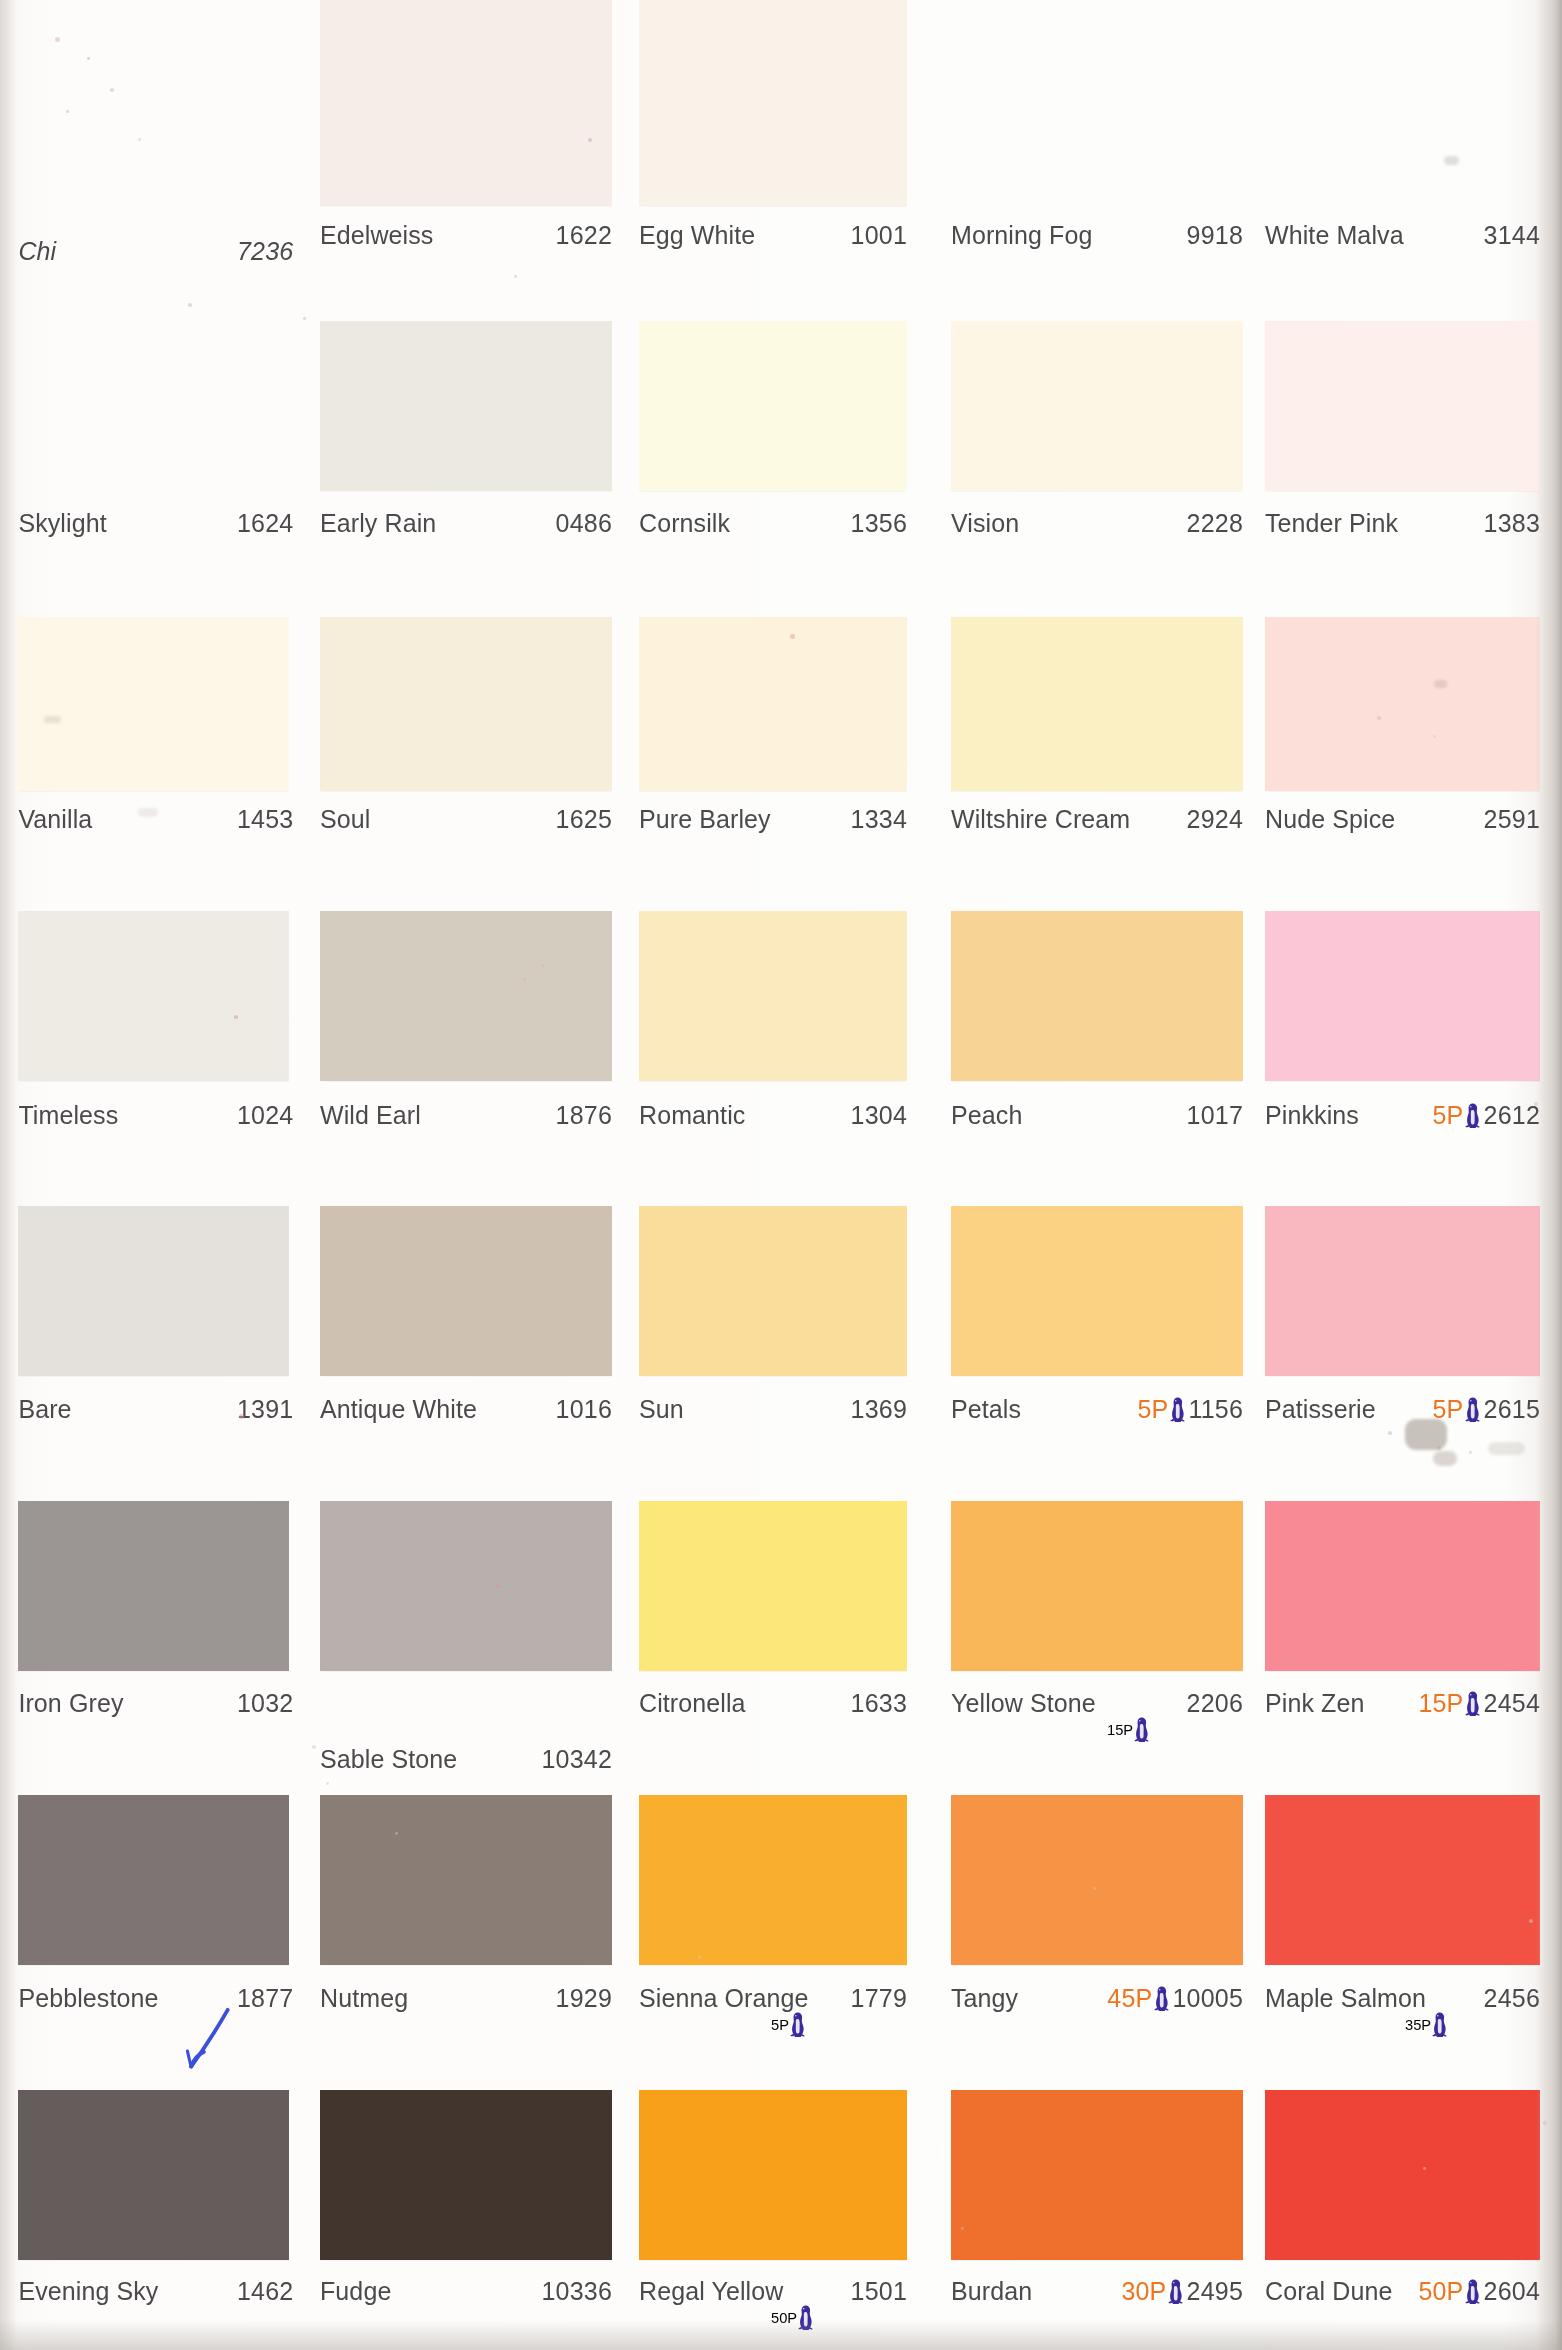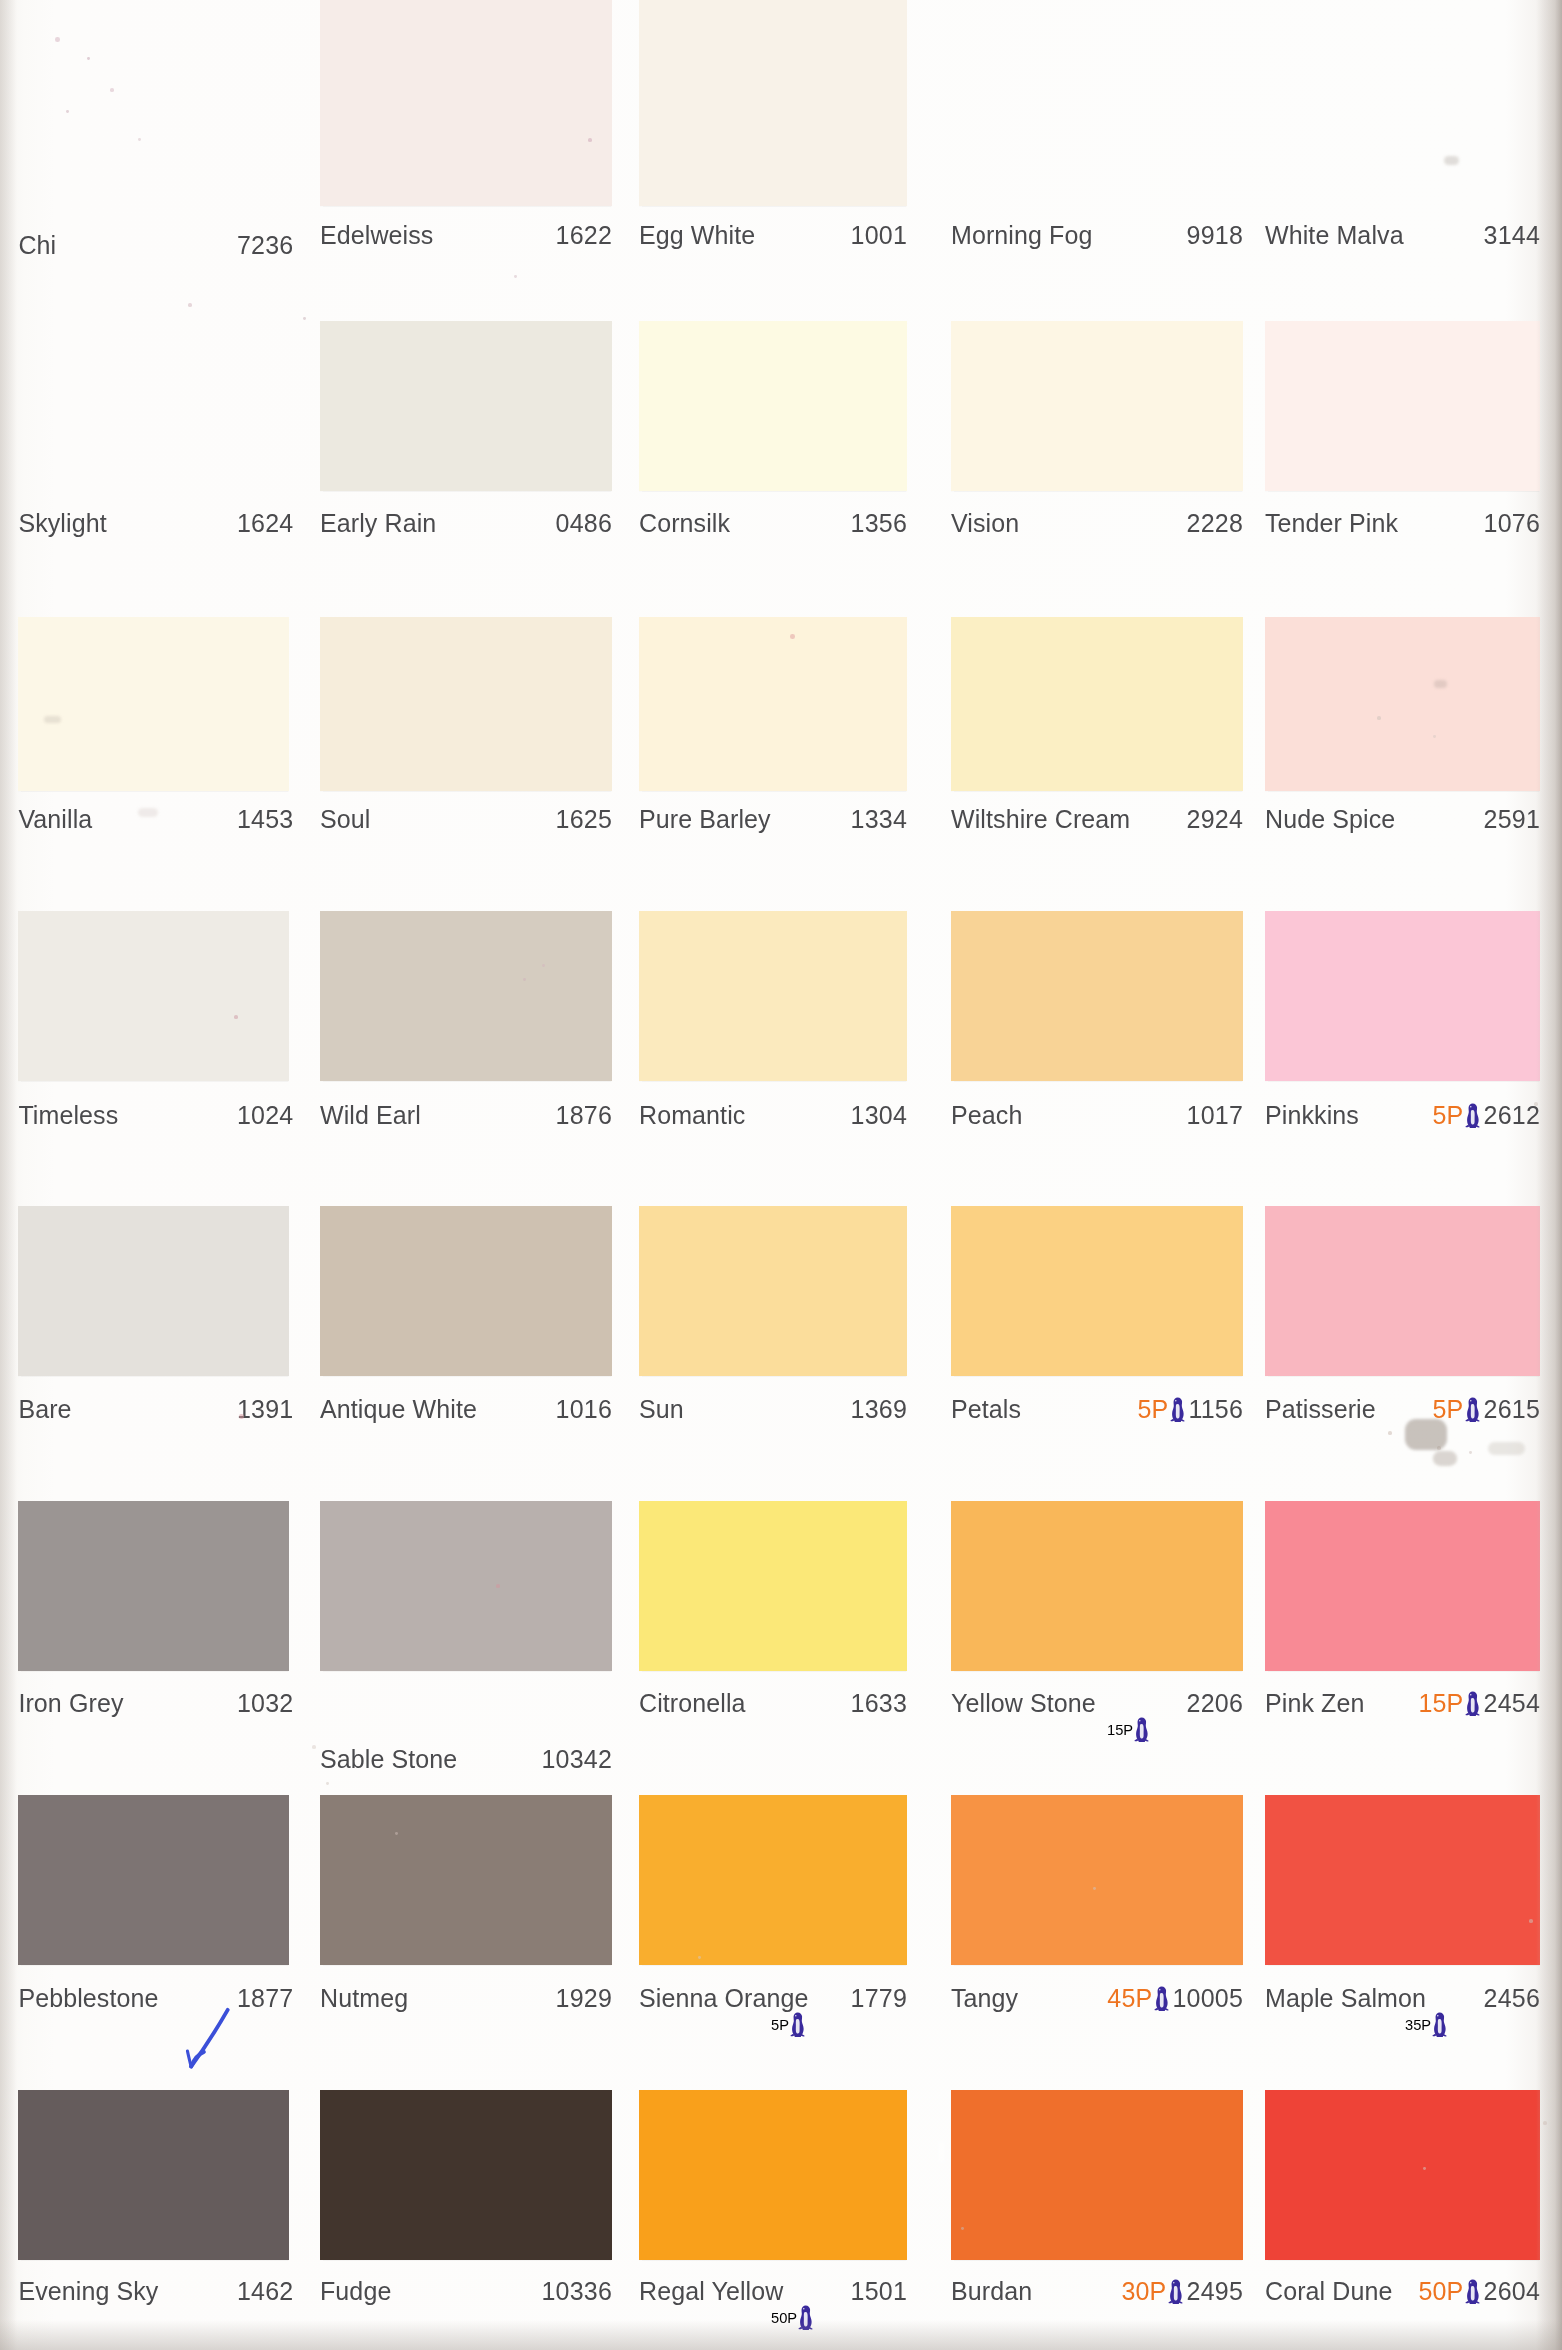--- a/index.html
+++ b/index.html
@@ -109,21 +109,21 @@
   
   .fleck{ position:absolute; border-radius:50%; pointer-events:none; }
   .smudge{ position:absolute; pointer-events:none; border-radius:40%; }
 </style>
 </head>
 <body>
 
 <div id="sheet"></div>
 <div id="grid">
     <div class="swatch none" style="left: 18.4px; top: -5.5px; width: 271px; height: 211px; position: absolute; background: transparent; box-shadow: none;"></div>
-    <div class="label" style="left: 18.4px; top: 230px; width: 275px;">
+    <div class="label" style="left: 18.4px; top: 236px; width: 275px; font-style: italic;">
       <span class="cname">Chi</span>
       <span class="spacer"></span>
       <span class="ccode">7236</span>
     </div>
     <div class="swatch" style="left: 320px; top: -5.5px; width: 292px; height: 211px; position: absolute; background: rgb(246, 236, 232);"></div>
     <div class="label" style="left: 320px; top: 220px; width: 292px; gap: 36px;">
       <span class="cname">Edelweiss</span>
       <span class="spacer"></span>
       <span class="ccode">1622</span>
     </div>
@@ -166,21 +166,21 @@
     <div class="swatch" style="left: 951px; top: 321px; width: 292px; height: 170px; position: absolute; background: rgb(253, 246, 228);"></div>
     <div class="label" style="left: 951px; top: 508px; width: 292px;">
       <span class="cname">Vision</span>
       <span class="spacer"></span>
       <span class="ccode">2228</span>
     </div>
     <div class="swatch" style="left: 1265px; top: 321px; width: 275px; height: 170px; position: absolute; background: rgb(253, 240, 236);"></div>
     <div class="label" style="left: 1265px; top: 508px; width: 275px;">
       <span class="cname">Tender Pink</span>
       <span class="spacer"></span>
-      <span class="ccode">1076</span>
+      <span class="ccode">1383</span>
     </div>
     <div class="swatch" style="left: 18.4px; top: 617px; width: 271px; height: 174px; position: absolute; background: rgb(252, 247, 231);"></div>
     <div class="label" style="left: 18.4px; top: 804px; width: 275px;">
       <span class="cname">Vanilla</span>
       <span class="spacer"></span>
       <span class="ccode">1453</span>
     </div>
     <div class="swatch" style="left: 320px; top: 617px; width: 292px; height: 174px; position: absolute; background: rgb(246, 237, 219);"></div>
     <div class="label" style="left: 320px; top: 804px; width: 292px;">
       <span class="cname">Soul</span>

